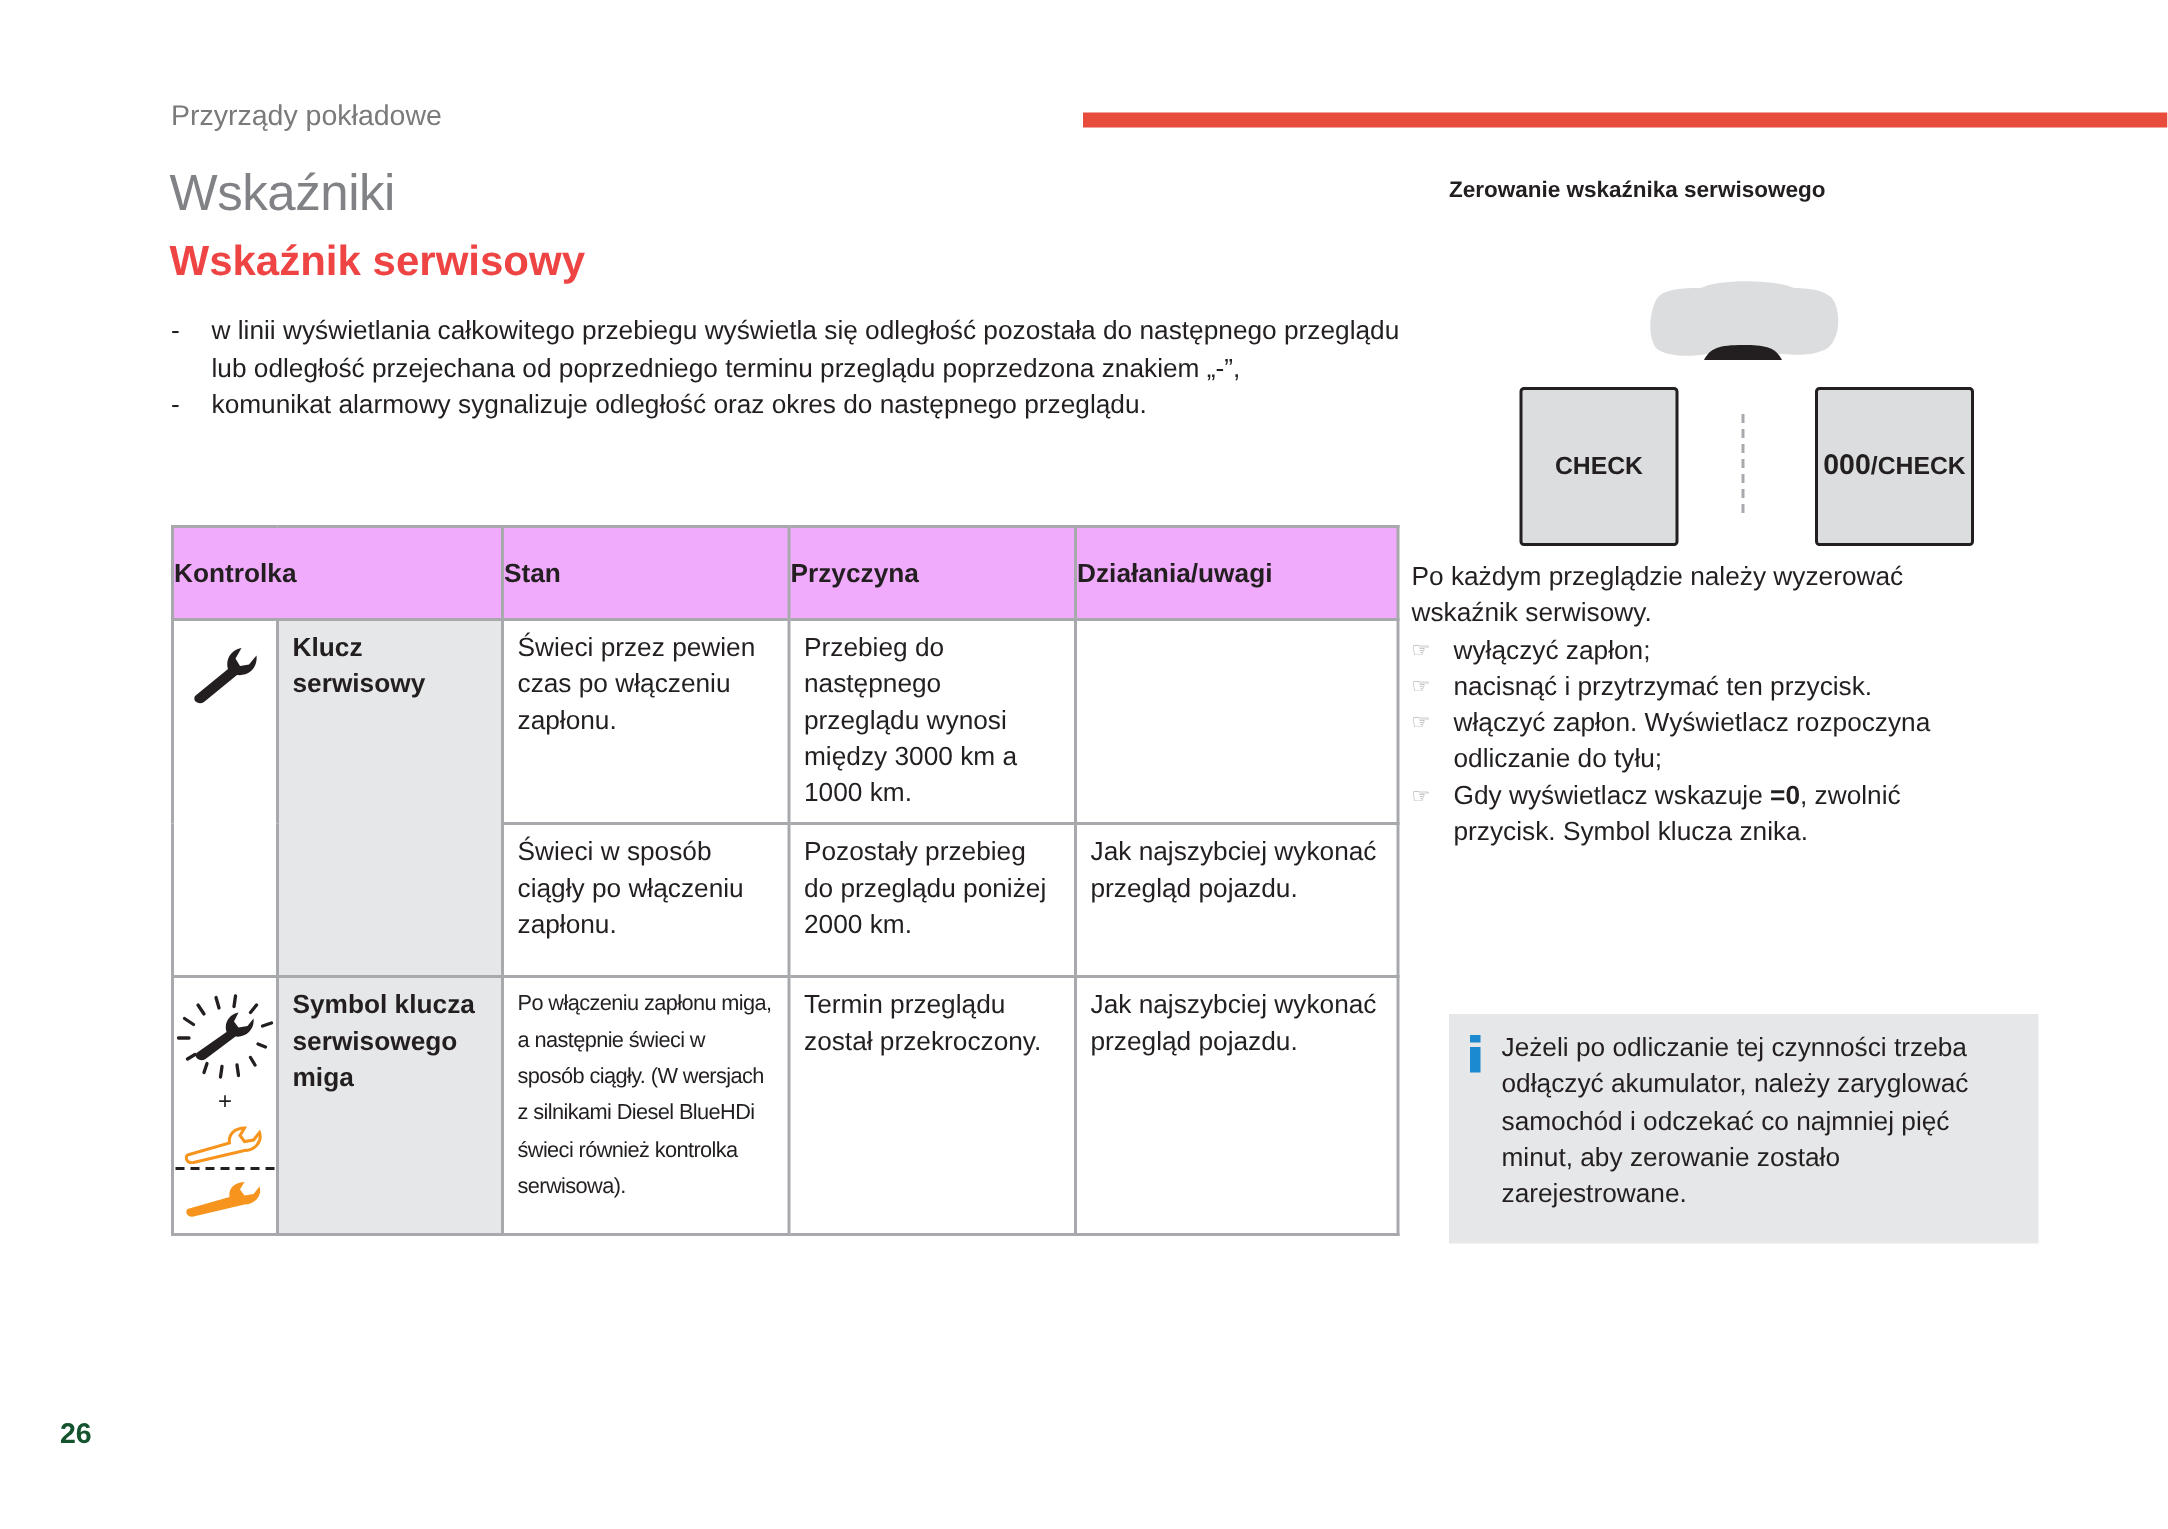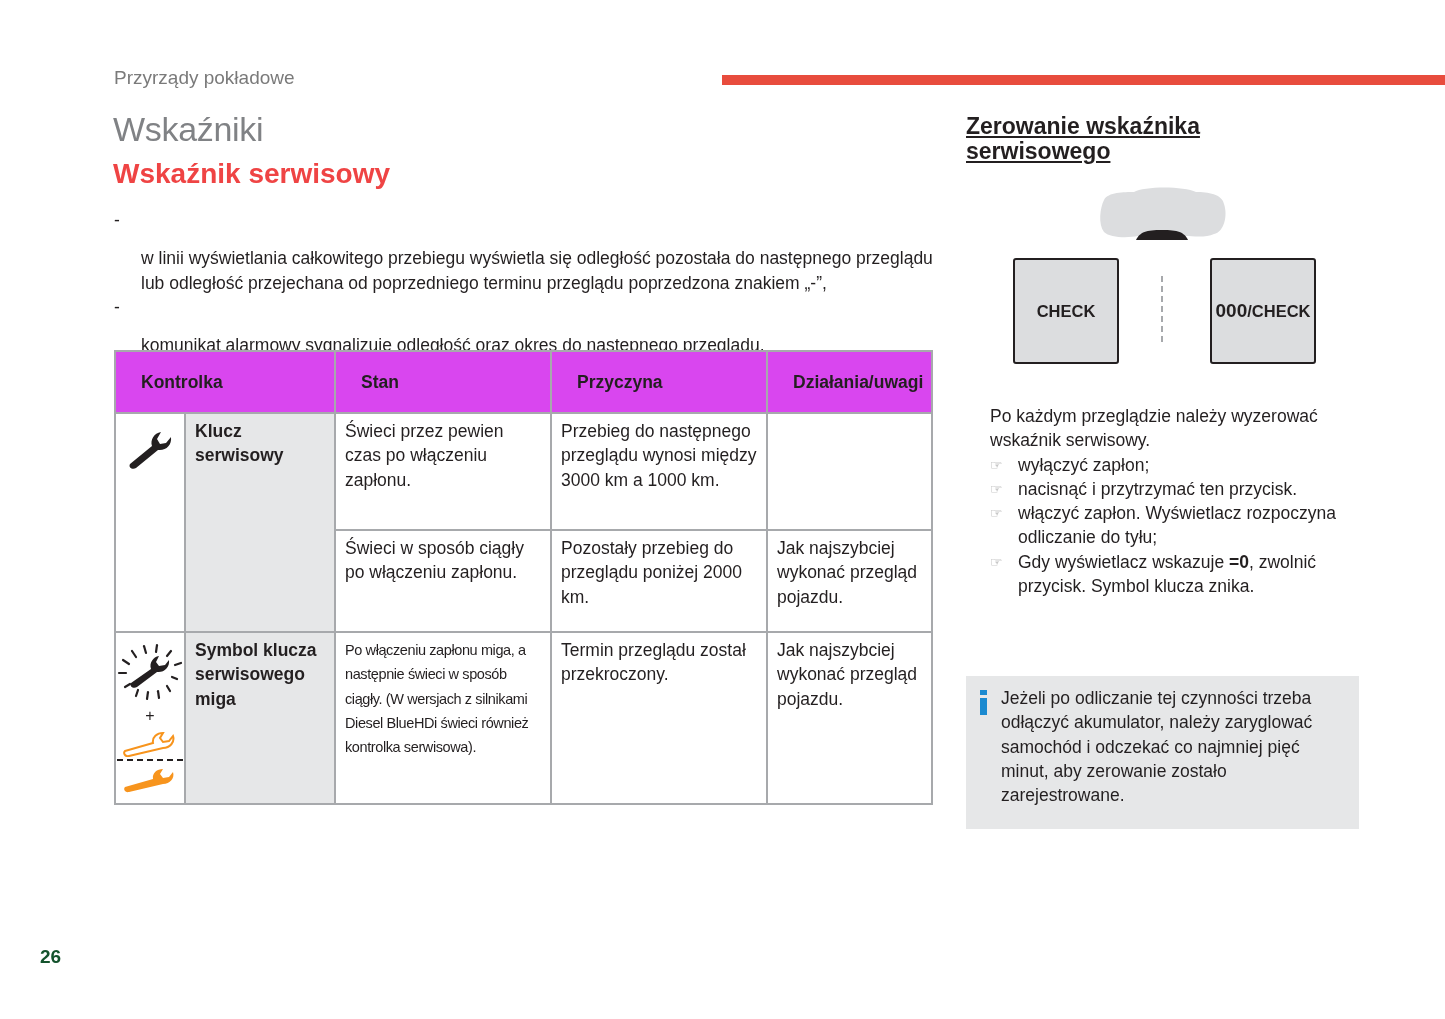--- a/index.html
+++ b/index.html
@@ -9,50 +9,50 @@
   .section-label { position:absolute; left:114px; top:67px; font-size:19px; color:#7a7a7a; }
   .red-bar { position:absolute; left:722px; top:75px; width:723px; height:10px; background:#e84c3d; }
 
   .page-title { position:absolute; left:113px; top:110px; font-size:34px; color:#808285; font-weight:normal; letter-spacing:-0.3px; }
   .sub-title { position:absolute; left:113px; top:158px; font-size:28px; font-weight:bold; color:#ef4444; }
 
   .intro { position:absolute; left:114px; top:208px; width:830px; font-size:17.5px; line-height:24.5px; color:#231f20; }
   .intro p { margin:0; }
   .intro .bullet { display:flex; }
   .intro .bullet .dash { width:27px; flex:none; }
-  .intro .bullet .txt { flex:1;margin-top:38px; }
+  .intro .bullet .txt { flex:1; }
 
   table.ind { position:absolute; left:114px; top:350px; width:819px; border-collapse:collapse;
               font-size:17.5px; line-height:24.3px; color:#231f20; }
   table.ind td, table.ind th { border:2px solid #a7a9ac; vertical-align:top; text-align:left; padding:0; }
-  table.ind th { background:#d946ef; font-weight:bold; height:60px; vertical-align:middle; padding-left:25px; }
+  table.ind th { background:#f0abfc; font-weight:bold; height:60px; vertical-align:middle; padding-left:0; }
   table.ind td.txt { padding:5px 9px 8px 9px; }
   td.icon-cell { width:68px; background:#fff; }
   td.name-cell { width:130px; background:#e6e7e8; font-weight:bold; padding:5px 9px !important; }
   td.small { font-size:14.5px; line-height:24.3px; letter-spacing:-0.4px;margin-left:19px; }
 
   .wrench-box { display:flex; justify-content:center; padding-top:14px; }
   .flash-col { display:flex; flex-direction:column; align-items:center; padding-top:10px; }
   .plus { font-size:16px; line-height:18px; margin:6px 0 6px 0; }
   .dash-line { width:66px; border-top:2px dashed #231f20; margin:2px 0 6px 0; }
 
-  .r-title { position:absolute; left:966px; top:114px; font-size:23px; font-weight:bold; line-height:25px; color:#231f20;text-decoration:underline; }
+  .r-title { position:absolute; left:966px; top:114px; font-size:15px; font-weight:bold; line-height:25px; color:#231f20; }
 
   .diagram { position:absolute; left:1010px; top:184px; width:310px; height:180px; }
   .car { position:absolute; left:86px; top:2px; width:132px; height:54px; }
   .disp { position:absolute; top:74px; width:102px; height:102px; background:#dcdddf;
           border:2px solid #231f20; border-radius:3px; display:flex; align-items:center; justify-content:center;
           font-weight:bold; font-size:16.5px; color:#231f20; }
   .disp.left { left:3px; }
   .disp.right { left:200px; }
   .disp .big { font-size:19px; }
   .disp .norm { font-weight:bold; }
   .vdash { position:absolute; left:151px; top:92px; height:66px; border-left:2px dashed #a7a9ac; }
 
-  .r-body { position:absolute; left:990px; top:372px; width:390px; font-size:17.5px; line-height:24.3px; color:#231f20;margin-top:32px; }
+  .r-body { position:absolute; left:941px; top:372px; width:390px; font-size:17.5px; line-height:24.3px; color:#231f20; }
   .r-body p { margin:0; }
   .r-body .step { display:flex; }
   .r-body .step .hand { width:28px; flex:none; color:#9a9a9a; font-size:14px; }
   .r-body .step .t { flex:1; }
 
   .info-box { position:absolute; left:966px; top:676px; width:393px; height:153px; background:#e6e7e8; }
   .info-icon { position:absolute; left:14px; top:14px; width:7px; height:26px; }
   .info-icon .dot { width:7px; height:5px; background:#1b8ad0; }
   .info-icon .stem { width:7px; height:17px; background:#1b8ad0; margin-top:3px; }
   .info-text { position:absolute; left:35px; top:10px; width:350px; font-size:17.5px; line-height:24.3px; color:#231f20; }

